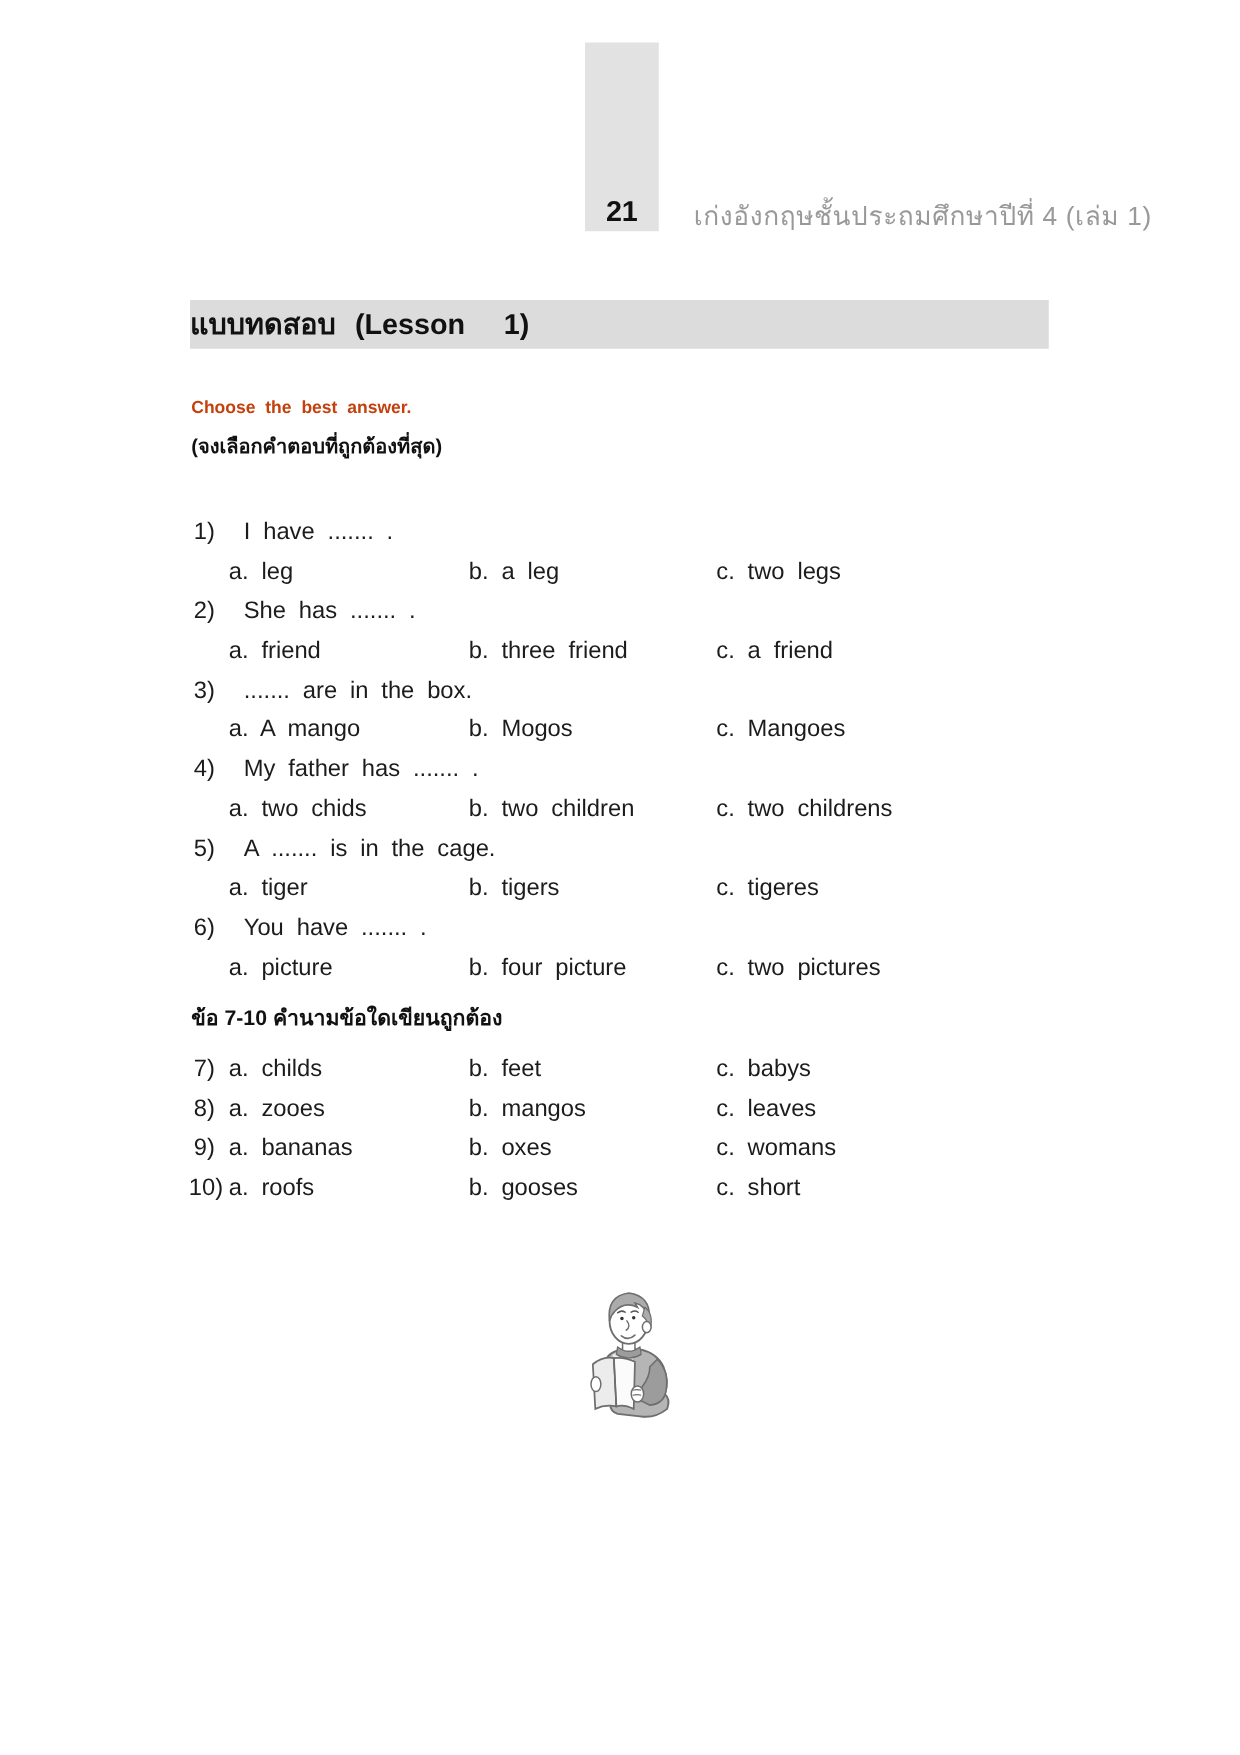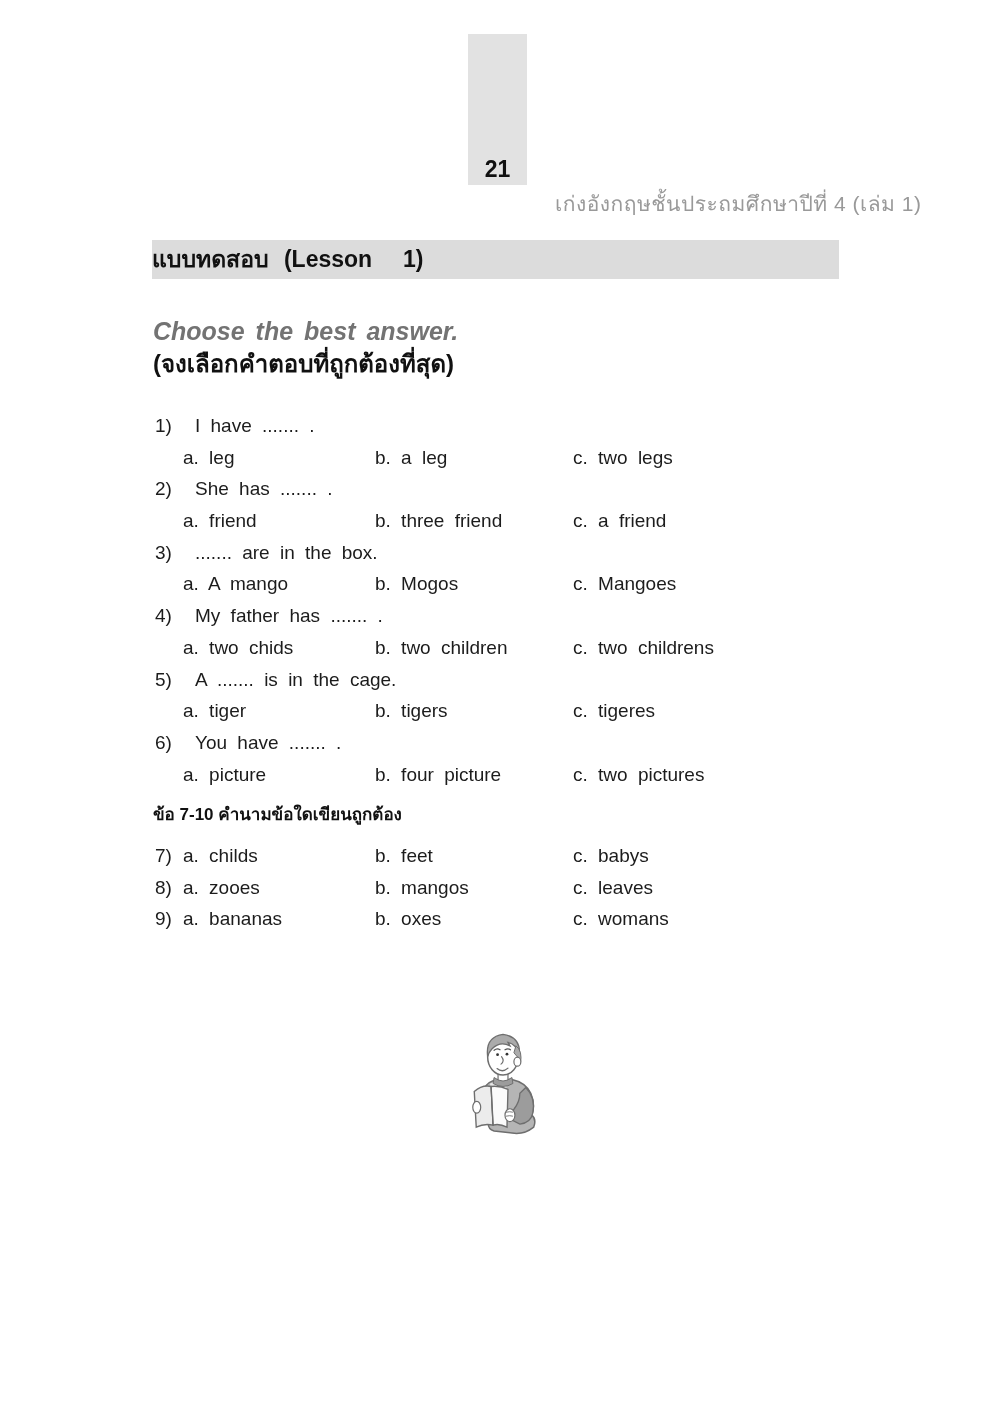--- a/index.html
+++ b/index.html
@@ -27,21 +27,20 @@
     color: #111111;
   }
   .book-title {
     position: absolute;
     left: 555px; top: 161px;
     font-size: 21px;
     line-height: 26px;
     color: #999999;
     letter-spacing: 0.5px;
     white-space: pre;
-    margin-top: 30px;
   }
   .banner {
     position: absolute;
     left: 152px; top: 240px;
     width: 687px; height: 39px;
     background: #dcdcdc;
     text-align: left;
   }
   .banner-title {
     display: inline-block;
@@ -49,31 +48,30 @@
     font-weight: bold;
     font-size: 23px;
     color: #111111;
     word-spacing: 9px;
     white-space: pre;
   }
   .instr-en {
     position: absolute;
     left: 153px; top: 317px;
     font-weight: bold;
-    font-size: 25px;
+    font-size: 14px;
     word-spacing: 4px;
-    color: #737373;
-    white-space: pre;
-    font-style: italic;
+    color: #c2410c;
+    white-space: pre;
   }
   .instr-th {
     position: absolute;
     left: 153px; top: 344px;
     font-weight: bold;
-    font-size: 24px;
+    font-size: 16px;
     color: #111111;
     white-space: pre;
   }
   .sec1 { position: absolute; left: 0; top: 410px; width: 992px; }
   .sec2 { position: absolute; left: 0; top: 840px; width: 992px; }
   .sec2-heading {
     position: absolute;
     left: 153px; top: 800px;
     font-weight: bold;
     font-size: 17px;
@@ -202,20 +200,26 @@
       <span class="col-c">c. leaves</span>
     </div>
 
     <div class="row">
       <span class="col-num">9)</span>
       <span class="col-a">a. bananas</span>
       <span class="col-b">b. oxes</span>
       <span class="col-c">c. womans</span>
     </div>
 
+    <div class="row row-q10">
+      <span class="col-num">10)</span>
+      <span class="col-a">a. roofs</span>
+      <span class="col-b">b. gooses</span>
+      <span class="col-c">c. short</span>
+    </div>
 
   </div>
 
   <svg class="illustration" viewBox="0 0 100 115" xmlns="http://www.w3.org/2000/svg">
 
     <path d="M30 66 Q32 58 44 56 L58 56 Q72 59 77 70 Q82 82 78 92 Q83 96 80 104 Q70 112 58 110 L40 108 Q34 106 34 100 L33 84 Z" fill="#b5b5b5" stroke="#6e6e6e" stroke-width="1.5"></path>
 
     <path d="M36 60 Q44 57 52 58 L54 92 L36 94 Z" fill="#e9e9e9"></path>
 
     <path d="M44 46 L54 46 L54 58 L44 58 Z" fill="#ffffff" stroke="#6e6e6e" stroke-width="1.2"></path>

